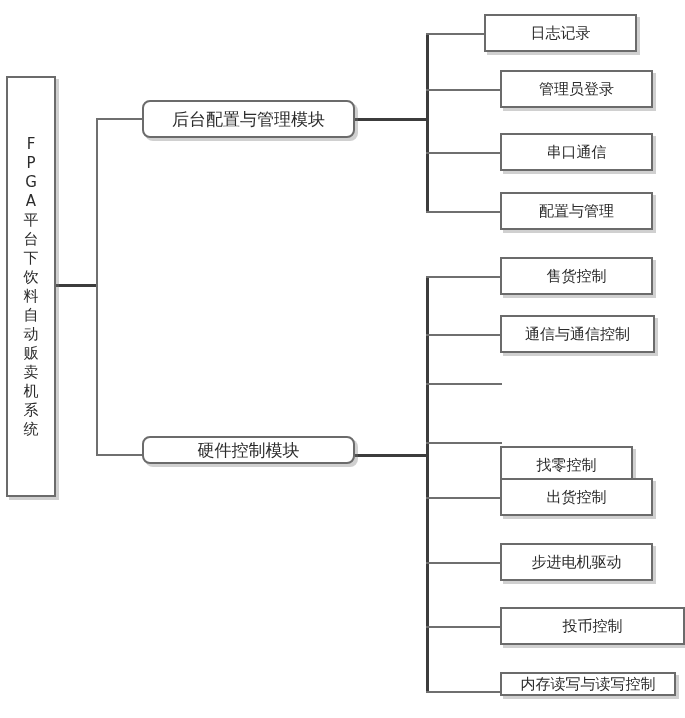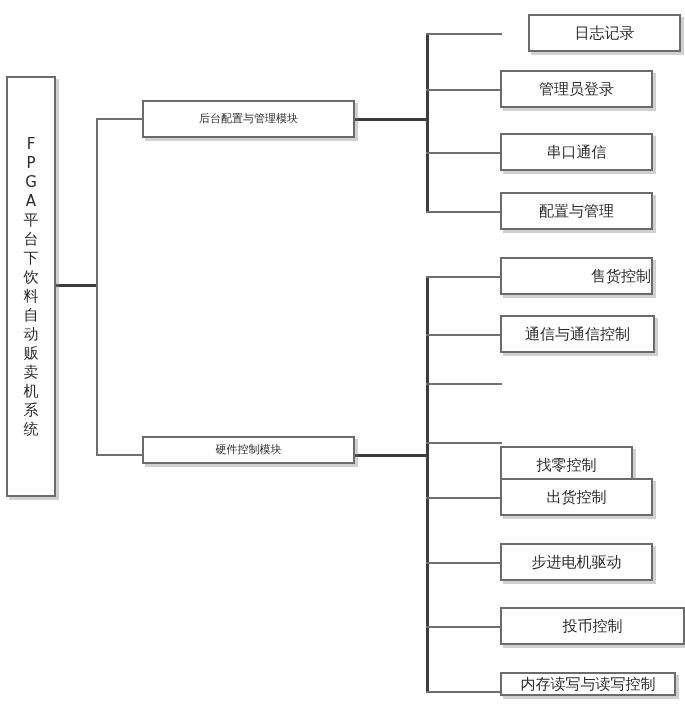--- a/index.html
+++ b/index.html
@@ -46,21 +46,22 @@
   }
   .root-char {
     display: block;
     text-align: center;
     line-height: 19px;
     height: 19px;
   }
 
   
   .node.mid {
-    font-size: 11px;
+    font-size: 17px;
+    border-radius: 8px;
   }
 
   
   .node.leaf {
     font-size: 15px;
   }
 
   
   .line {
     position: absolute;
@@ -129,34 +130,34 @@
   </div>
 
   <div class="node mid" style="left:142px; top:100px; width:213px; height:38px;">
     <span>后台配置与管理模块</span>
   </div>
 
   <div class="node mid" style="left:142px; top:436px; width:213px; height:28px;">
     <span>硬件控制模块</span>
   </div>
 
-  <div class="node leaf" style="left:528px; top:14px; width:153px; height:38px;">
+  <div class="node leaf" style="left:484px; top:14px; width:153px; height:38px;">
     <span>日志记录</span>
   </div>
   <div class="node leaf" style="left:500px; top:70px; width:153px; height:38px;">
     <span>管理员登录</span>
   </div>
   <div class="node leaf" style="left:500px; top:133px; width:153px; height:38px;">
     <span>串口通信</span>
   </div>
   <div class="node leaf" style="left:500px; top:192px; width:153px; height:38px;">
     <span>配置与管理</span>
   </div>
 
-  <div class="node leaf" style="left:500px; top:257px; width:153px; height:38px;justify-content:flex-end;">
+  <div class="node leaf" style="left:500px; top:257px; width:153px; height:38px;">
     <span>售货控制</span>
   </div>
   <div class="node leaf" style="left:500px; top:315px; width:155px; height:38px;">
     <span>通信与通信控制</span>
   </div>
   <div class="node leaf" style="left:500px; top:446px; width:133px; height:38px;">
     <span>找零控制</span>
   </div>
   <div class="node leaf" style="left:500px; top:478px; width:153px; height:38px;">
     <span>出货控制</span>

